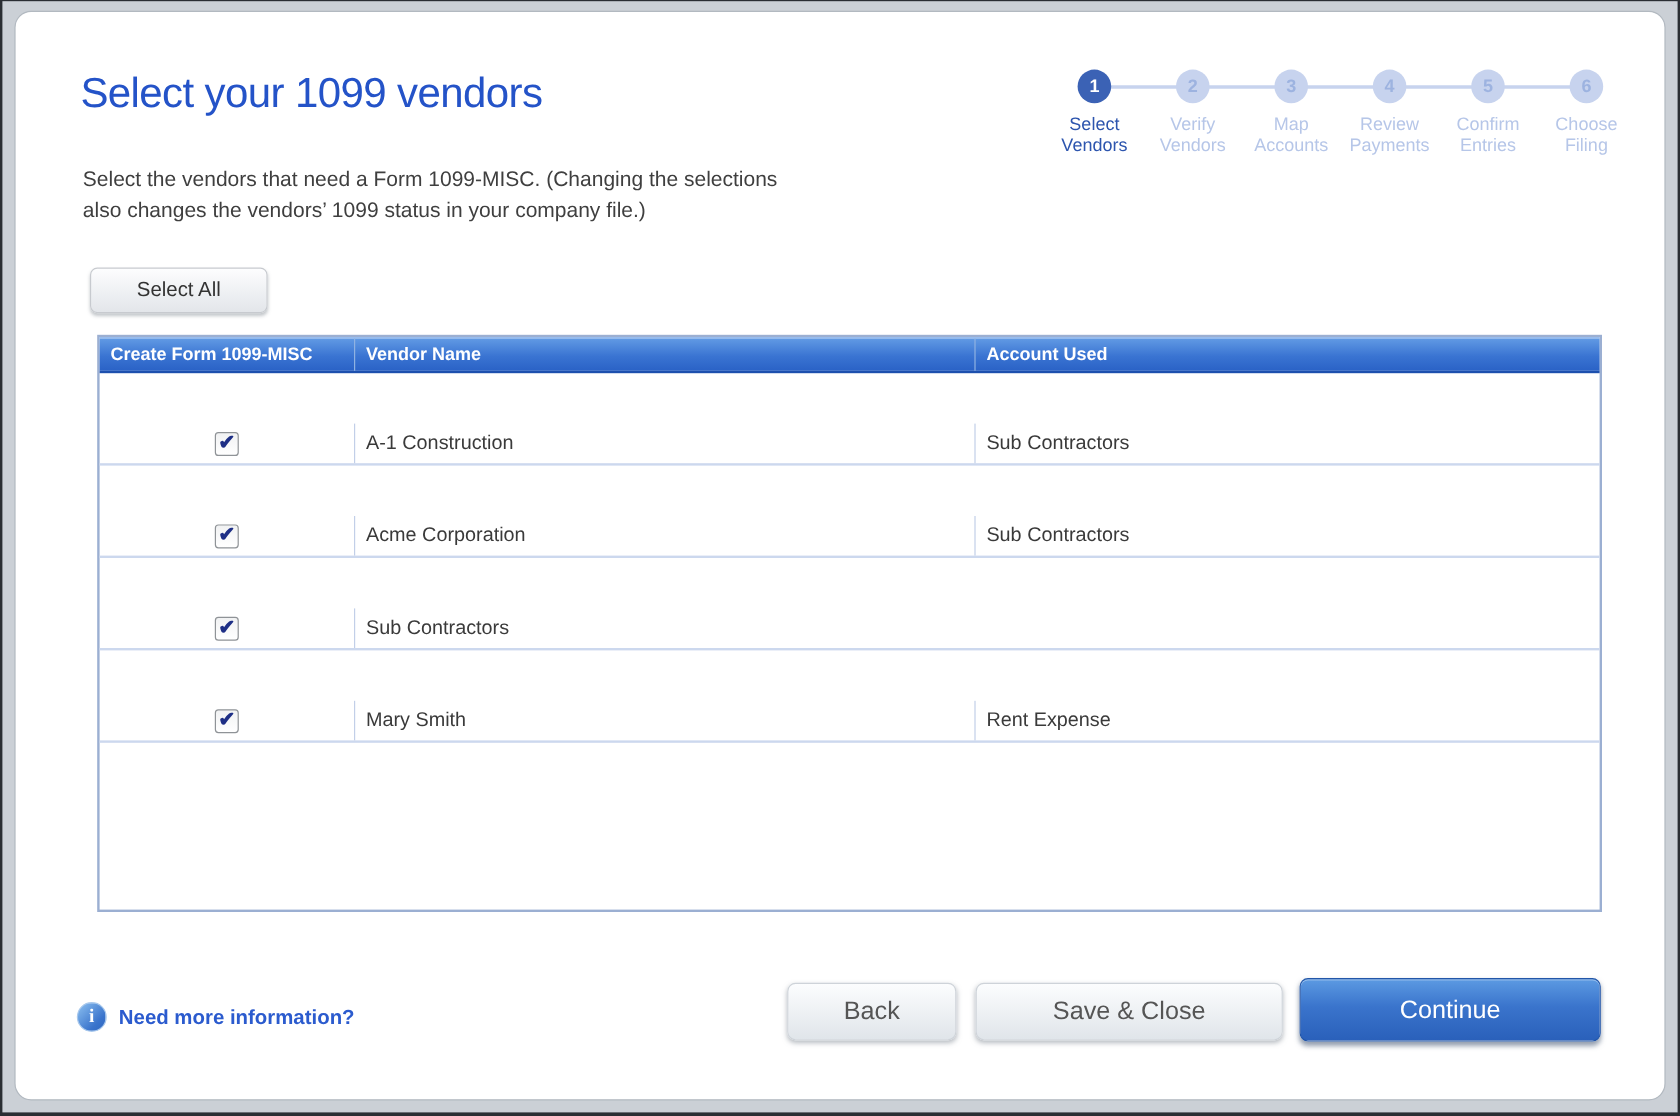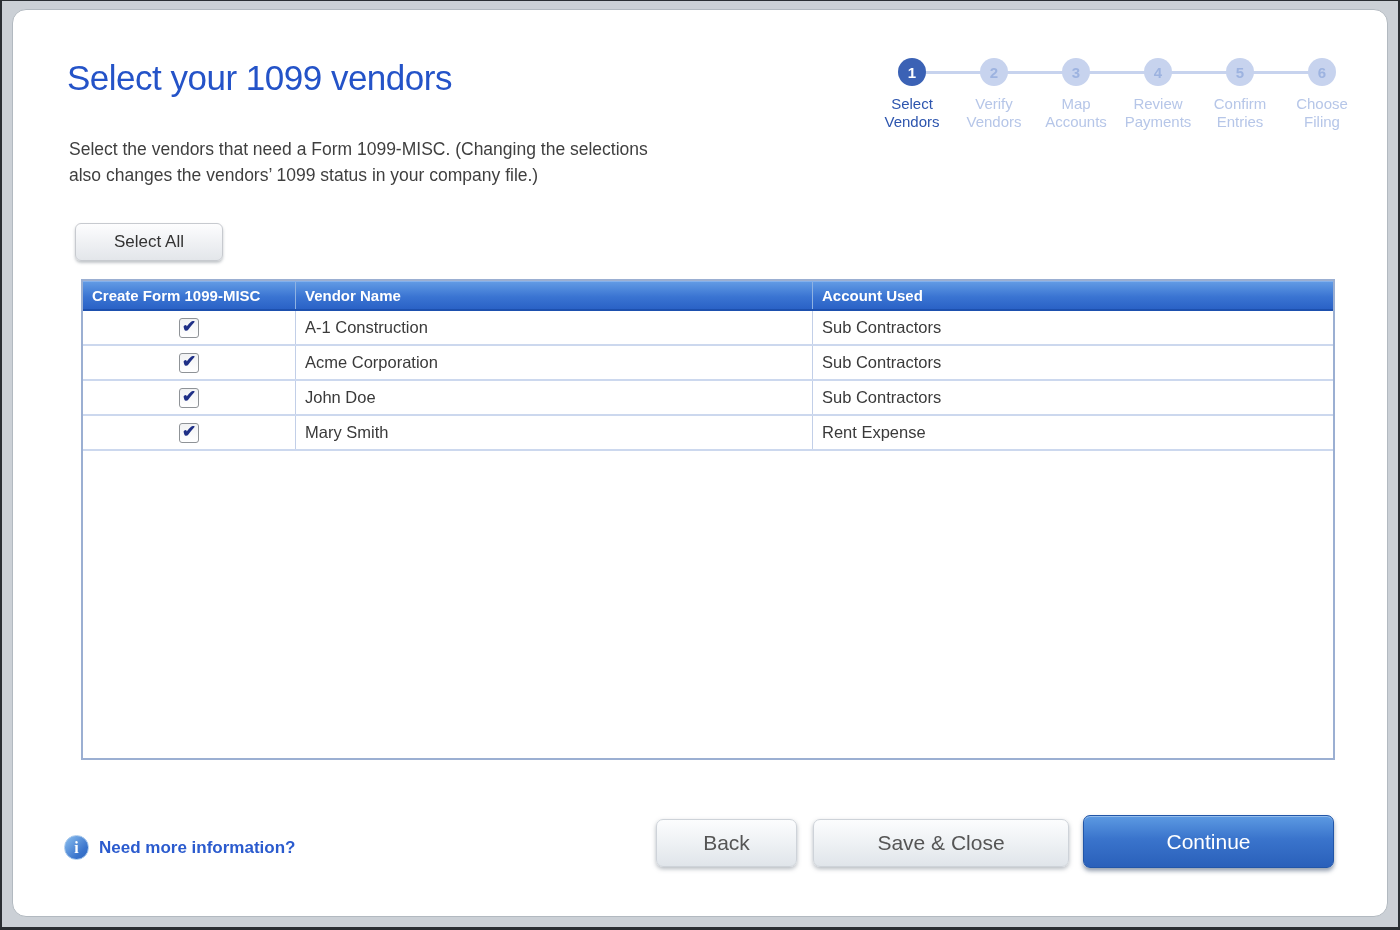--- a/index.html
+++ b/index.html
@@ -67,21 +67,21 @@
     font-size:17px; color:#333333;
     display:flex; align-items:center; justify-content:center;
     cursor:pointer;
   }
 
   
   .vendor-table {
     position:absolute; left:68px; top:269px; width:1254px; height:481px;
     border:2px solid #9bafd2;
     background:#ffffff;
-    display:flex; flex-direction:column;
+    display:flex; flex-direction:column;gap:42px;
   }
   .t-header {
     display:flex; height:30px; flex:0 0 30px;
     background:linear-gradient(#619ae4, #3a74d2 55%, #2a62c6);
     border-top:1px solid #83b0ec;
     border-bottom:2px solid #1d50ae;
   }
   .th {
     color:#ffffff; font-size:15px; font-weight:bold;
     display:flex; align-items:center; padding-left:9px;
@@ -214,21 +214,20 @@
         <div class="td c2">Acme Corporation</div>
         <div class="td c3">Sub Contractors</div>
       </div>
 
       <div class="t-row">
         <div class="td c1">
           <span class="checkbox">
             <span class="check-glyph">✔</span>
           </span>
         </div>
-        <div class="td c2">John Doe</div>
         <div class="td c3">Sub Contractors</div>
       </div>
 
       <div class="t-row">
         <div class="td c1">
           <span class="checkbox">
             <span class="check-glyph">✔</span>
           </span>
         </div>
         <div class="td c2">Mary Smith</div>

